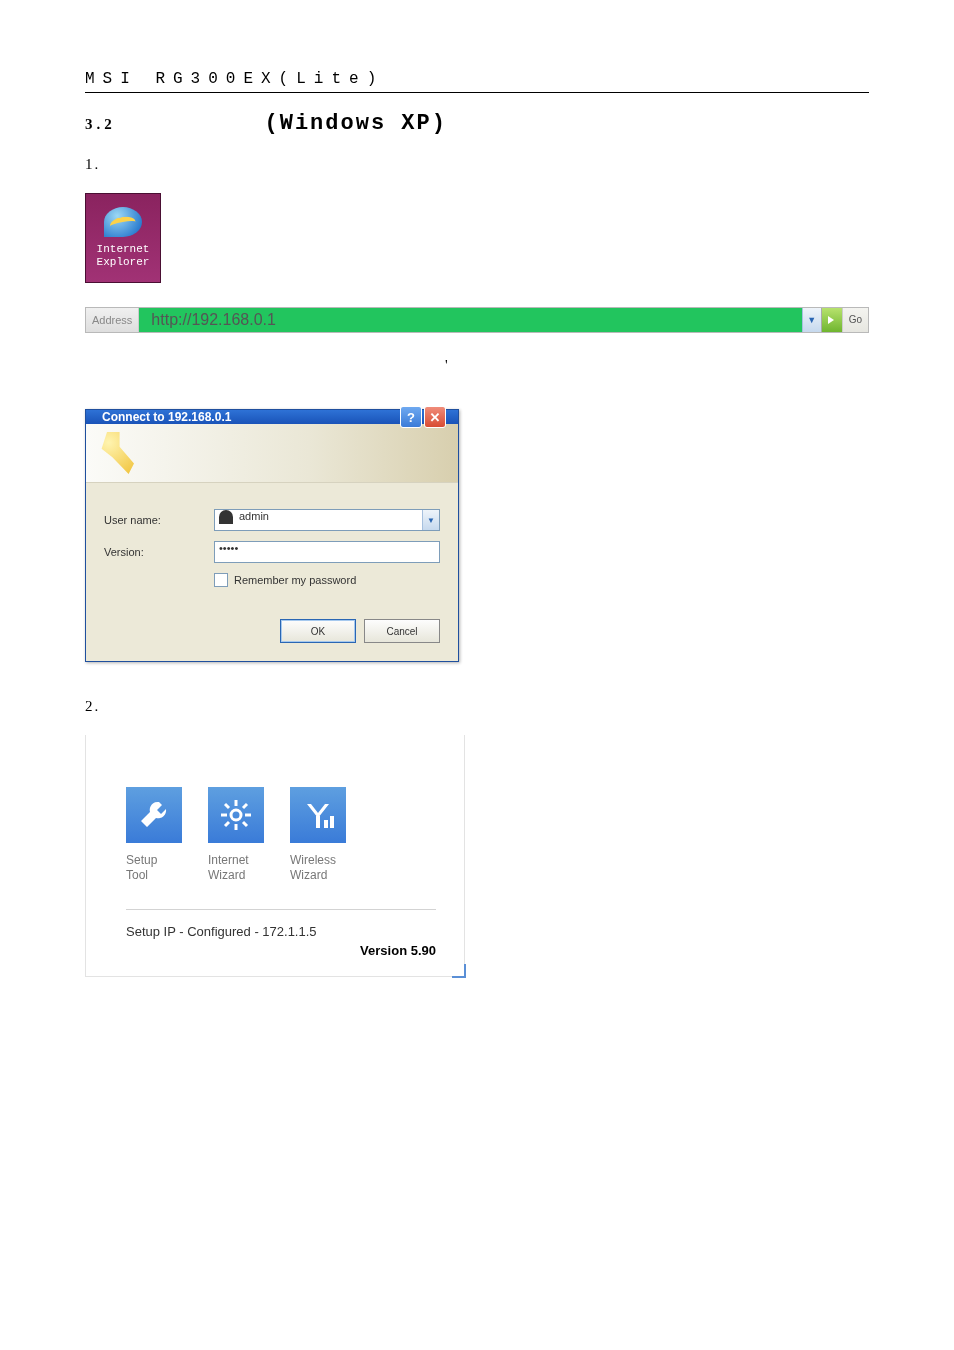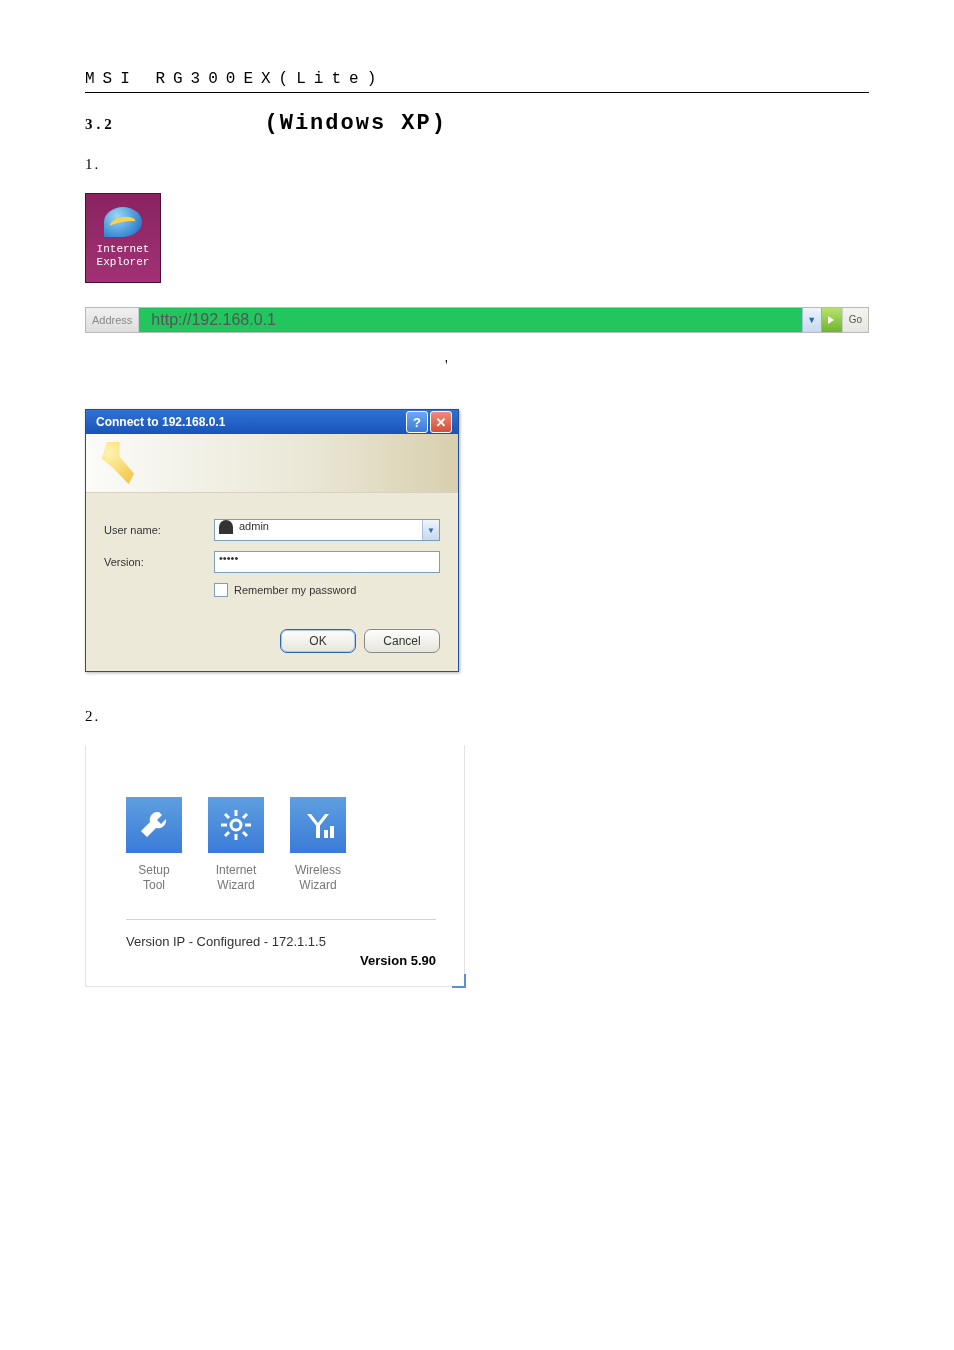--- a/index.html
+++ b/index.html
@@ -13,43 +13,43 @@
 .ie-icon { width:74px; height:88px; background:linear-gradient(#8a235f,#a13275); border:1px solid #4a0f33; display:flex; flex-direction:column; align-items:center; justify-content:center; color:#fff; font-family:"Courier New",monospace; font-size:11px; line-height:13px; margin-top:10px; }
 .ie-sw { width:38px; height:30px; border-radius:50% 50% 50% 0; background:radial-gradient(circle at 35% 30%,#9cd8f5,#0a62c4); margin-bottom:6px; position:relative; }
 .ie-sw:after { content:""; position:absolute; left:6px; top:10px; width:26px; height:9px; border-top:5px solid #fcd24a; border-radius:50%; transform:rotate(-10deg); }
 .addrbar { margin:24px 0 18px; display:flex; align-items:stretch; height:24px; border:1px solid #b9b9b9; background:#22c55e; }
 .addr-lbl { background:linear-gradient(#f0f0f0,#dedede); color:#888; font-size:11px; font-family:Tahoma,sans-serif; padding:0 6px; display:flex; align-items:center; border-right:1px solid #ccc; }
 .addr-url { flex:1; font-family:Liberation Sans, sans-serif; font-size:16px; color:#555; padding-left:12px; display:flex; align-items:center; }
 .dd { width:18px; background:linear-gradient(#eef4fa,#c6d9ee); border-left:1px solid #a6c0de; display:flex; align-items:center; justify-content:center; color:#2a66b3; font-size:9px; }
 .gobtn { width:20px; background:linear-gradient(#b7e26d,#6fb52f); border-left:1px solid #aaa; display:flex; align-items:center; justify-content:center; }
 .gotxt { font-size:10px; font-family:Tahoma,sans-serif; color:#555; padding:0 6px; display:flex; align-items:center; background:linear-gradient(#f4f4f0,#e6e6e0); border-left:1px solid #ccc; }
 .dlg { width:372px; border:1px solid #1f4f9e; background:#ece9d8; font-family:Tahoma,sans-serif; margin:30px 0; box-shadow:1px 1px 3px rgba(0,0,0,0.3); }
-.tbar { background:linear-gradient(#2e72d6,#1a53b8); height:24px; display:flex; align-items:center; padding:0 6px; }
+.tbar { background:linear-gradient(#2e72d6,#1a53b8); height:14px; display:flex; align-items:center; padding:0 12px; }
 .ttxt { color:#fff; font-size:12px; font-weight:bold; flex:1; padding-left:4px; }
 .wbtn { width:20px; height:20px; border:1px solid #fff; border-radius:3px; margin-left:2px; display:flex; align-items:center; justify-content:center; font-size:13px; font-weight:bold; }
 .help { background:linear-gradient(#6fa9f0,#3a7bd8); color:#fff; }
 .close { background:linear-gradient(#f08c7a,#d84c33); color:#fff; }
 .banner { height:58px; background:linear-gradient(90deg,#fbfbf8 0%,#eae7d6 60%,#d8cfae 100%); display:flex; align-items:center; padding-left:12px; border-bottom:1px solid #d6d2bf; }
 .keyic { width:36px; height:42px; background:radial-gradient(circle at 30% 25%,#fff4b0,#f0c23a); clip-path:polygon(25% 0,60% 0,60% 35%,100% 75%,85% 100%,40% 60%,10% 40%); }
 .frm { padding:26px 18px 14px 18px; font-size:11px; color:#333; }
 .frow { display:flex; align-items:center; margin-bottom:10px; }
 .flbl { width:110px; }
 .finp { flex:1; height:20px; border:1px solid #7e9db9; background:#fff; font-size:11px; padding:0 4px; display:flex; align-items:flex-start; }
 .uic { width:14px; height:14px; background:#333; border-radius:50% 50% 0 0; margin-right:6px; }
 .finp.sel { padding-right:0; }
 .selbtn { width:16px; align-self:stretch; background:linear-gradient(#eef4fa,#c6d9ee); border-left:1px solid #a6c0de; display:flex; align-items:center; justify-content:center; color:#2a66b3; font-size:8px; margin-left:auto; }
 .chkrow { margin-left:110px; display:flex; align-items:center; font-size:11px; }
 .chk { width:12px; height:12px; border:1px solid #7e9db9; background:#fff; margin-right:6px; }
 .btnrow { display:flex; justify-content:flex-end; gap:8px; margin:32px 0 4px; }
-.wBtn { width:74px; height:22px; border:1px solid #888; background:linear-gradient(#fdfdfd,#e7e6da); font-size:12px; display:flex; align-items:center; justify-content:center; border-radius:7px; }
+.wBtn { width:74px; height:22px; border:1px solid #888; background:linear-gradient(#fdfdfd,#e7e6da); font-size:10px; display:flex; align-items:center; justify-content:center; border-radius:0; }
 .wBtn.def { border:1px solid #2a66b3; box-shadow:0 0 0 1px #a6c9ee inset; }
 .wiz-wrap { width:310px; border-left:1px solid #e3e3e3; border-right:1px solid #e3e3e3; border-bottom:1px solid #e3e3e3; padding:52px 28px 18px 40px; margin-top:10px; font-family:Helvetica,Arial,sans-serif; position:relative; }
 .corner { position:absolute; right:-2px; bottom:-2px; width:12px; height:12px; border-right:2px solid #5a8fd6; border-bottom:2px solid #5a8fd6; }
 .wiz-btns { display:flex; gap:26px; margin-bottom:26px; }
-.wb { text-align:center; font-size:12px; color:#777; line-height:15px; }
+.wb { text-align:left; font-size:12px; color:#777; line-height:15px; }
 .wicon { width:56px; height:56px; background:linear-gradient(#5e9fe0,#3a7bd8); display:flex; align-items:center; justify-content:center; margin-bottom:10px; }
 .hr { height:1px; background:#d3d3d3; margin:8px 0 14px; }
 .status { font-size:13px; color:#333; }
 .ver { text-align:right; font-size:13px; font-weight:bold; margin-top:4px; }
 svg { display:block; }
 </style>
 </head>
 <body>
 
 <div class="page">
@@ -160,17 +160,17 @@
               <rect x="15" y="18" width="4" height="12" fill="#fff"></rect>
               <rect x="23" y="22" width="4" height="8" fill="#fff"></rect>
               <rect x="29" y="18" width="4" height="12" fill="#fff"></rect>
             </svg>
         </div>
         <div style="white-space:pre-line;">Wireless
 Wizard</div>
       </div>
     </div>
     <div class="hr"></div>
-    <div class="status">Version IP - Configured - 172.1.1.5</div>
+    <div class="status">Setup IP - Configured - 172.1.1.5</div>
     <div class="ver">Version 5.90</div>
     <div class="corner"></div>
   </div>
 </div>
 
 </body></html>

